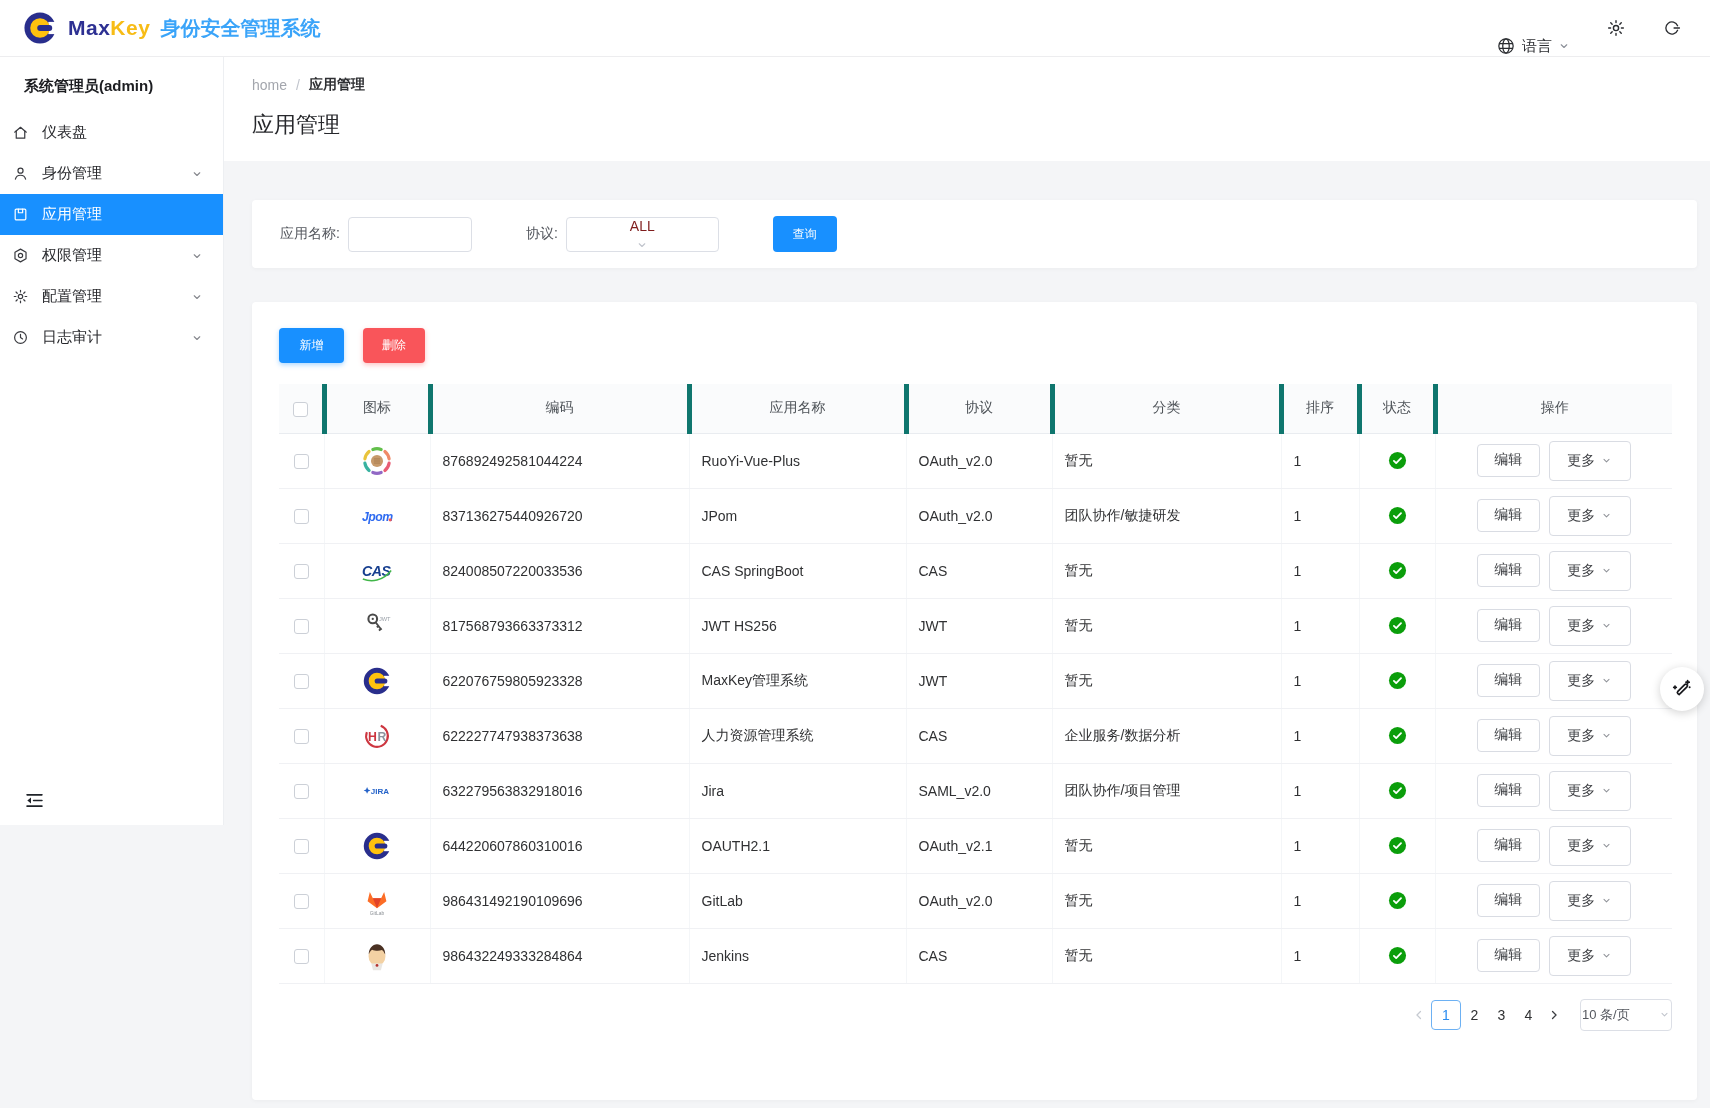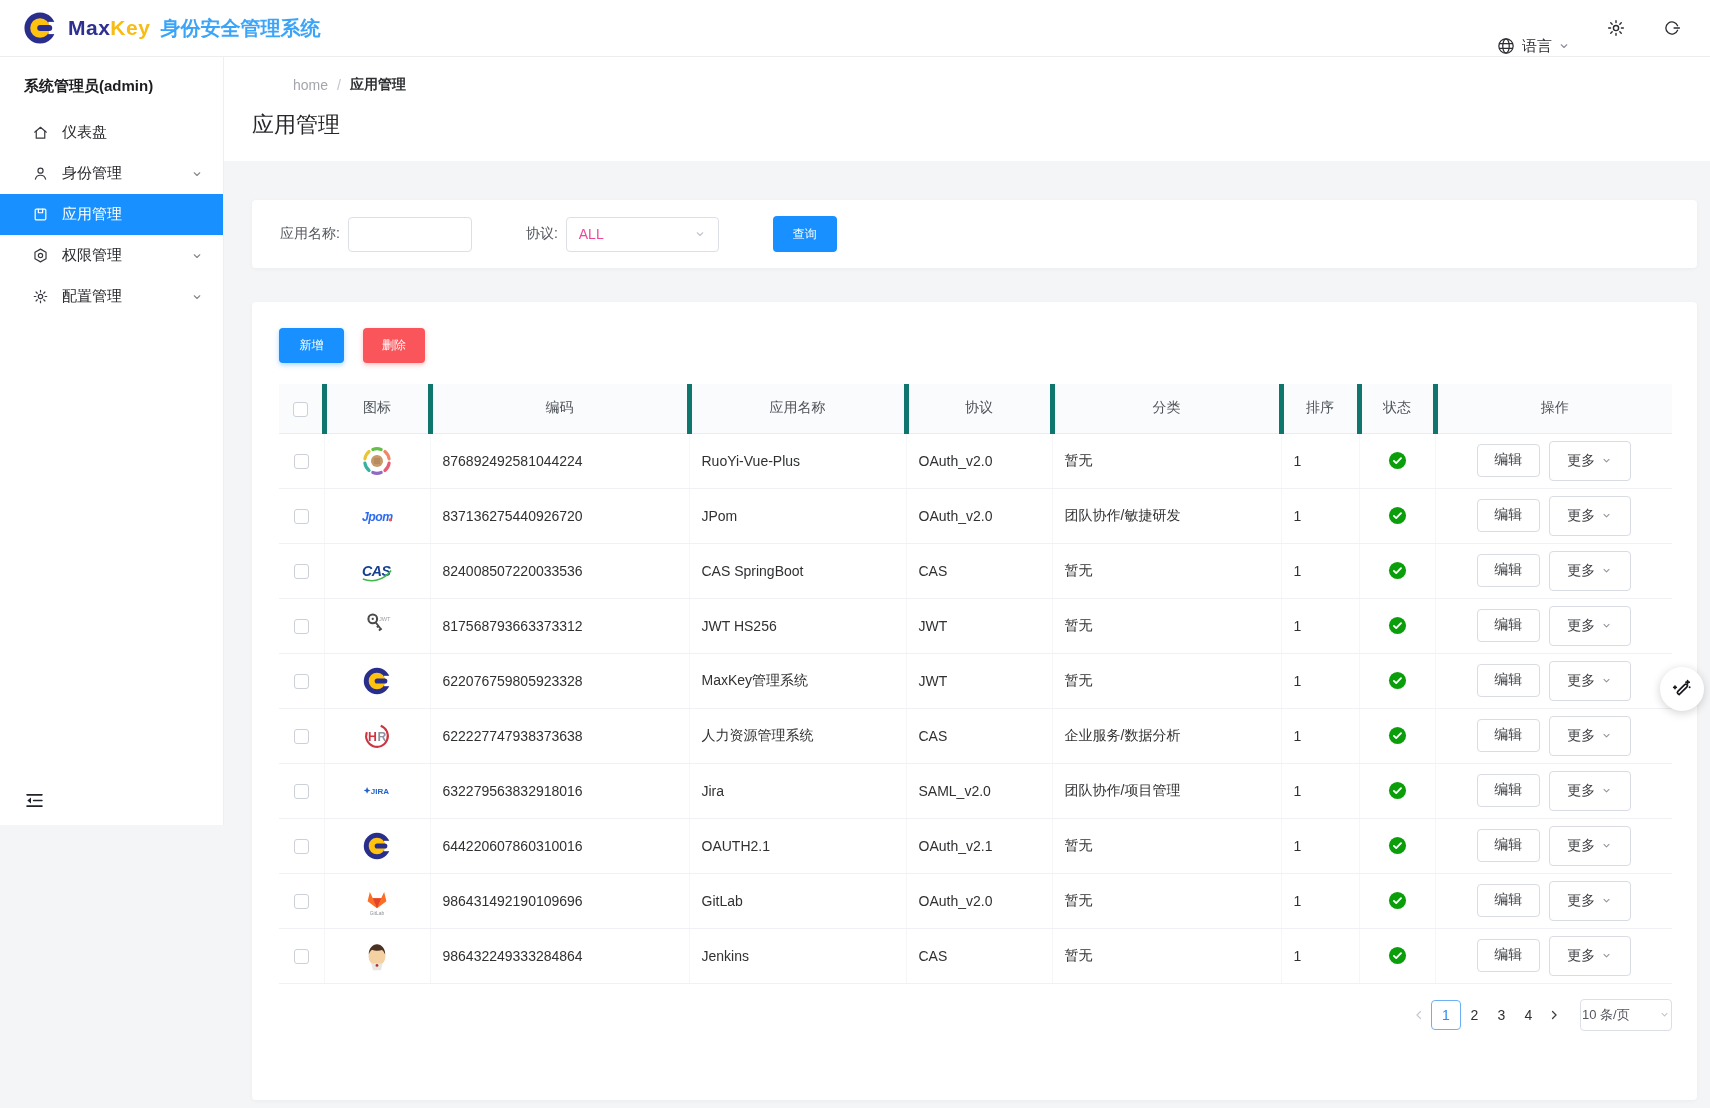--- a/index.html
+++ b/index.html
@@ -21,44 +21,44 @@
   .hchev svg { width:12px; height:12px; color:#8b8f98; }
 
   
   .body-row { display:flex; height:1051px; }
   .side-col { width:224px; flex:0 0 224px; }
   .sidebar { background:#fff; height:768px; border-right:1px solid #edeff2; position:relative; padding-top:14px; }
   .main-col { flex:1; min-width:0; }
 
   
   .side-user { padding:6px 24px 16px; font-size:15px; font-weight:bold; color:#1c1d21; }
-  .mi { height:41px; display:flex; align-items:center; gap:13px; padding:0 20px 0 32px; font-size:15px; color:#28292d; cursor:pointer; }
+  .mi { height:41px; display:flex; align-items:center; gap:13px; padding:0 20px 0 12px; font-size:15px; color:#28292d; cursor:pointer; }
   .mi-icon svg { width:17px; height:17px; color:#3a3b40; }
   .mi-chevron { margin-left:auto; }
   .mi-chevron svg { width:12px; height:12px; color:#85878d; }
   .mi.active { background:#1890ff; color:#fff; }
   .mi.active .mi-icon svg, .mi.active .mi-chevron svg { color:#fff; }
   .fold-btn { position:absolute; left:24px; bottom:14px; cursor:pointer; }
   .fold-btn svg { width:21px; height:21px; color:#1f2329; }
 
   
   .top-strip { background:#fff; height:104px; padding:19px 0 0 28px; }
   .crumbs { display:flex; align-items:center; gap:9px; font-size:14px; }
-  .crumb-home { color:#a3a6ad; cursor:pointer;margin-left:41px; }
+  .crumb-home { color:#a3a6ad; cursor:pointer; }
   .crumb-sep { color:#c0c4cc; }
   .crumb-cur { color:#2f3033; font-weight:600; }
   .page-title { margin-top:16px; font-size:22px; color:#26272b; font-weight:500; }
 
   
   .card { background:#fff; border-radius:4px; box-shadow:0 1px 4px rgba(0,0,0,.04); }
   .filter-card { margin:39px 13px 0 28px; height:68px; display:flex; align-items:center; padding-left:28px; }
   .f-label { font-size:14px; color:#54575e; }
   .f-input { margin-left:8px; width:124px; height:35px; border:1px solid #dcdfe6; border-radius:4px; padding:0 10px; font-size:14px; color:#303133; outline:none; }
   .lbl-proto { margin-left:54px; }
-  .f-select { margin-left:8px; width:153px; height:35px; border:1px solid #dcdfe6; border-radius:4px; display:flex; align-items:center; justify-content:space-between; padding:0 12px; font-size:14px; color:#ec4899; cursor:pointer; background:#fff; }
+  .f-select { margin-left:8px; width:153px; height:35px; border:1px solid #dcdfe6; border-radius:4px; display:flex; align-items:center; justify-content:space-between; padding:0 12px; font-size:14px; color:#7f1d1d; cursor:pointer; background:#fff;flex-direction:column; }
   .f-select .chev svg { width:12px; height:12px; color:#c0c4cc; }
   .btn { border:none; border-radius:4px; font-size:12px; cursor:pointer; font-family:inherit; }
   .btn-primary { background:#1890ff; color:#fff; }
   .btn-search { margin-left:54px; width:64px; height:36px; }
 
   
   .table-card { margin:34px 13px 0 28px; height:798px; padding:26px 25px 0 27px; }
   .toolbar { display:flex; gap:19px; }
   .btn-add { width:65px; height:35px; box-shadow:0 2px 5px rgba(24,144,255,.35); }
   .btn-del { width:62px; height:35px; background:#f9555a; color:#fff; box-shadow:0 2px 5px rgba(249,85,90,.35); }
@@ -199,20 +199,34 @@
                 <path d="M12 3.2v2.3M12 18.5v2.3M3.2 12h2.3M18.5 12h2.3M5.7 5.7l1.7 1.7M16.6 16.6l1.7 1.7M18.3 5.7l-1.7 1.7M7.4 16.6l-1.7 1.7"></path>
               </svg>
             </span>
     <span class="mi-label">配置管理</span>
     <span class="mi-chevron">
               <svg viewBox="0 0 24 24" fill="none" stroke="currentColor" stroke-width="2.2" stroke-linecap="round" stroke-linejoin="round">
                 <path d="M6.5 9.5 12 15l5.5-5.5"></path>
               </svg>
             </span>
   </div>
+          <div class="mi">
+    <span class="mi-icon">
+              <svg viewBox="0 0 24 24" fill="none" stroke="currentColor" stroke-width="1.7" stroke-linecap="round" stroke-linejoin="round">
+                <circle cx="12" cy="12" r="8.3"></circle>
+                <path d="M12 7.4V12l3 2"></path>
+              </svg>
+            </span>
+    <span class="mi-label">日志审计</span>
+    <span class="mi-chevron">
+              <svg viewBox="0 0 24 24" fill="none" stroke="currentColor" stroke-width="2.2" stroke-linecap="round" stroke-linejoin="round">
+                <path d="M6.5 9.5 12 15l5.5-5.5"></path>
+              </svg>
+            </span>
+  </div>
         </nav>
       <span class="fold-btn">
           <svg viewBox="0 0 24 24" fill="none" stroke="currentColor" stroke-width="1.9" stroke-linecap="round">
             <path d="M3.5 5.5h17M11 12h9.5M3.5 18.5h17"></path>
             <path d="M8 8.6 3.8 12 8 15.4z" fill="currentColor" stroke="none"></path>
           </svg>
         </span>
     </div>
   </div>
 

